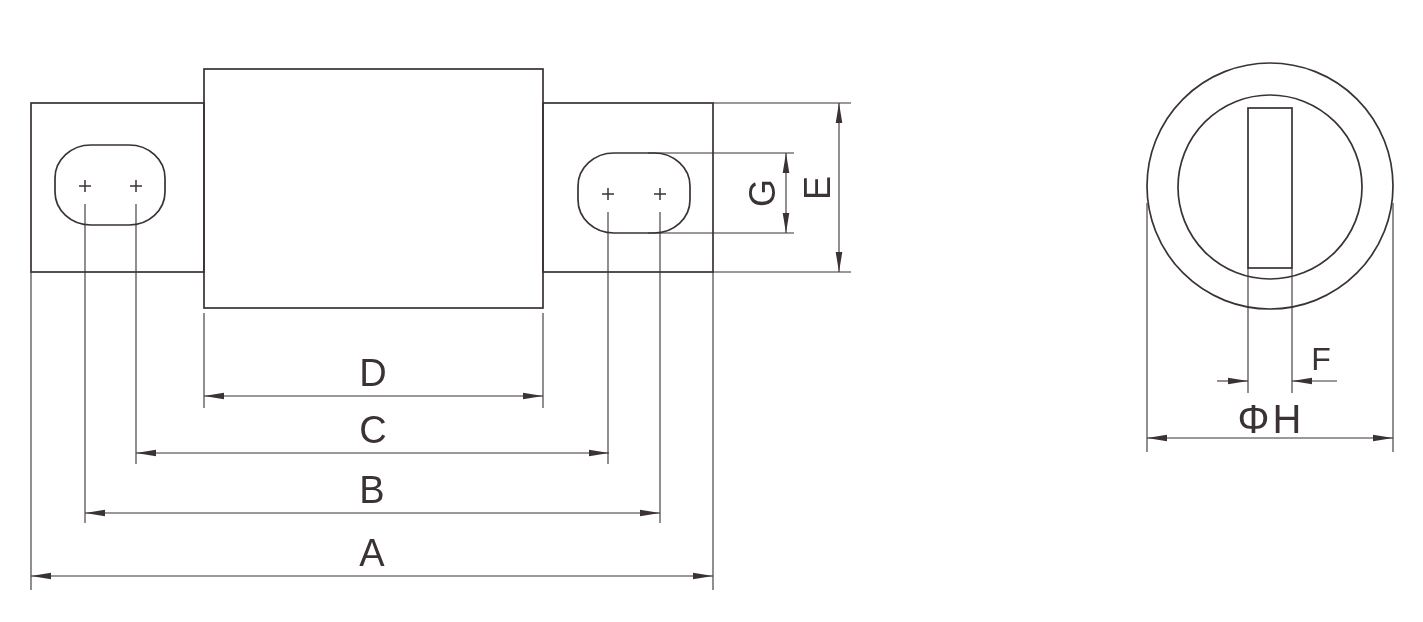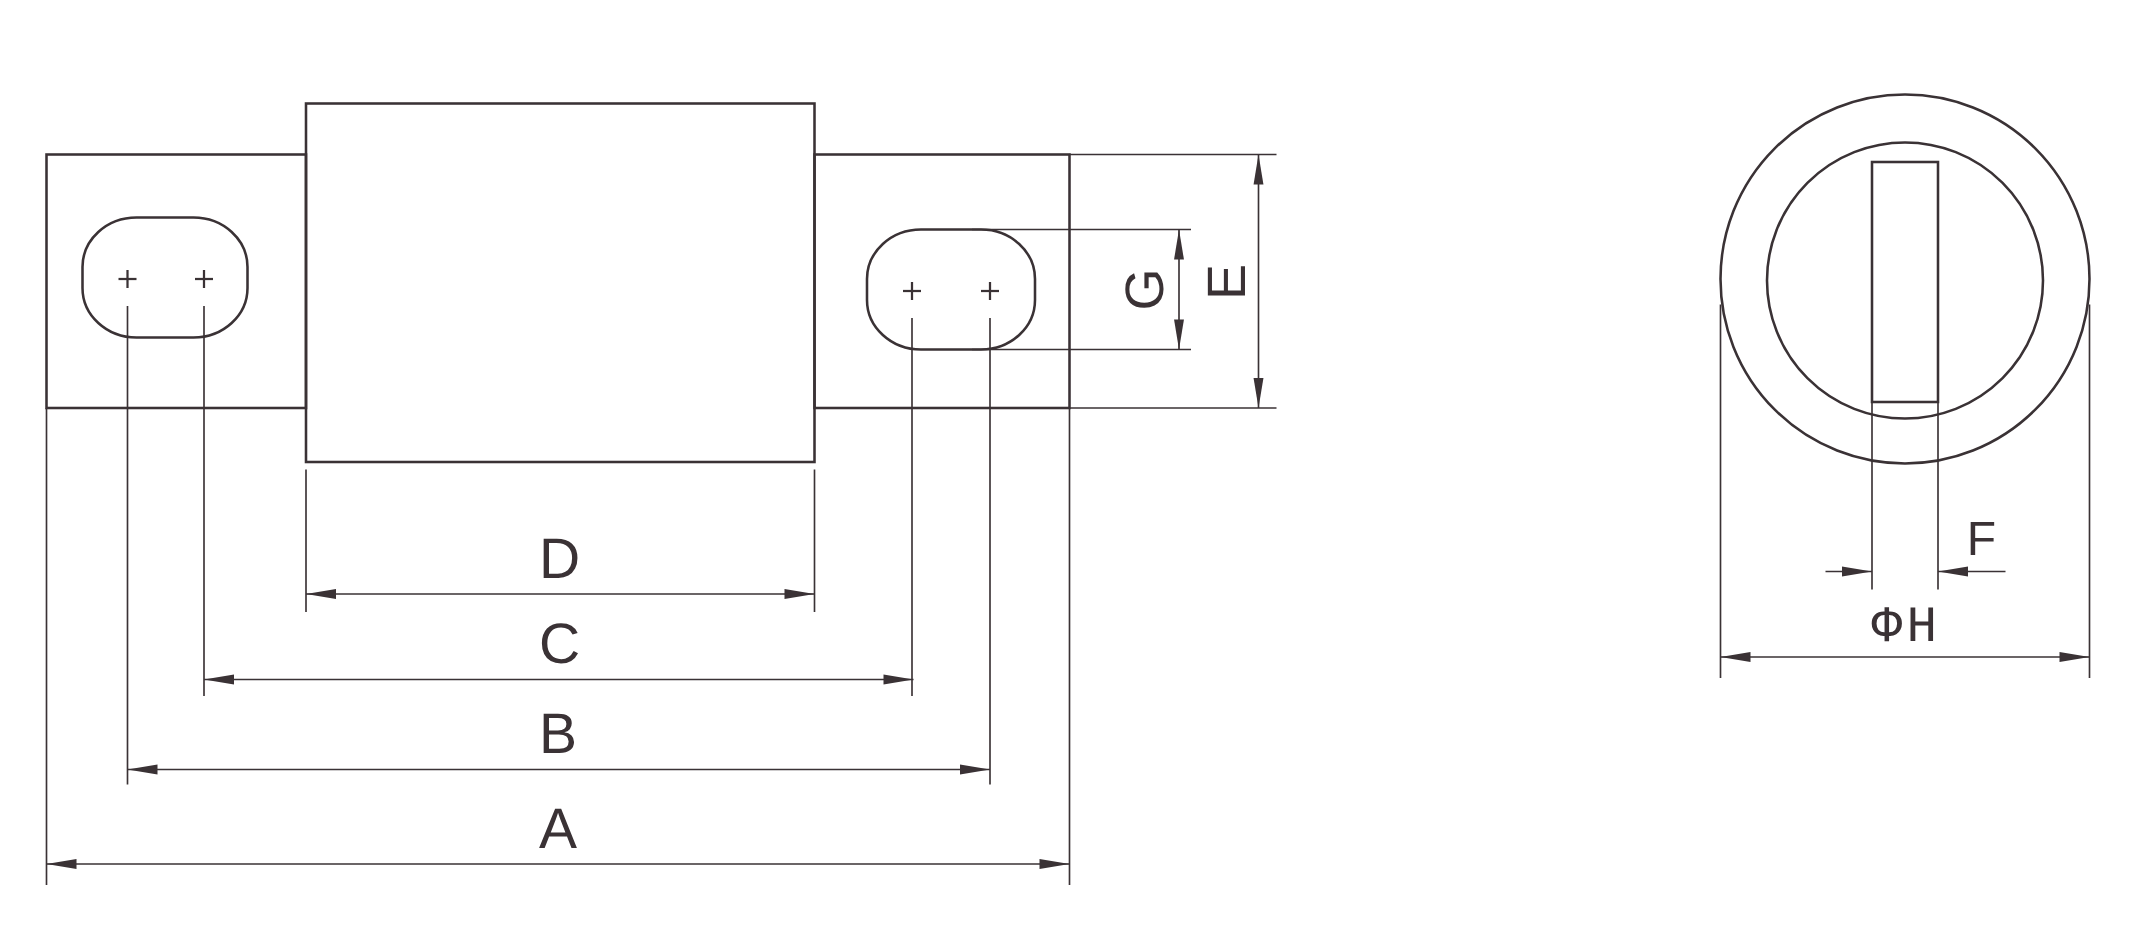--- a/index.html
+++ b/index.html
@@ -27,21 +27,21 @@
     line-height: 1;
     white-space: nowrap;
     transform: translate(-50%, -50%);
     user-select: none;
   }
   .dim-label.rot {
     transform: translate(-50%, -50%) rotate(-90deg);
   }
   .fs38 { font-size: 38px; }
   .fs36 { font-size: 36px; }
-  .fs34 { font-size: 34px; letter-spacing: 3px; font-family: Liberation Mono, monospace; }
+  .fs34 { font-size: 40px; letter-spacing: 3px; }
   .fs32 { font-size: 32px; }
 </style>
 </head>
 <body>
 
 <div class="canvas">
 
   <svg width="1423" height="622" viewBox="0 0 1423 622">
     <g stroke="#3a3235" fill="none">
 

